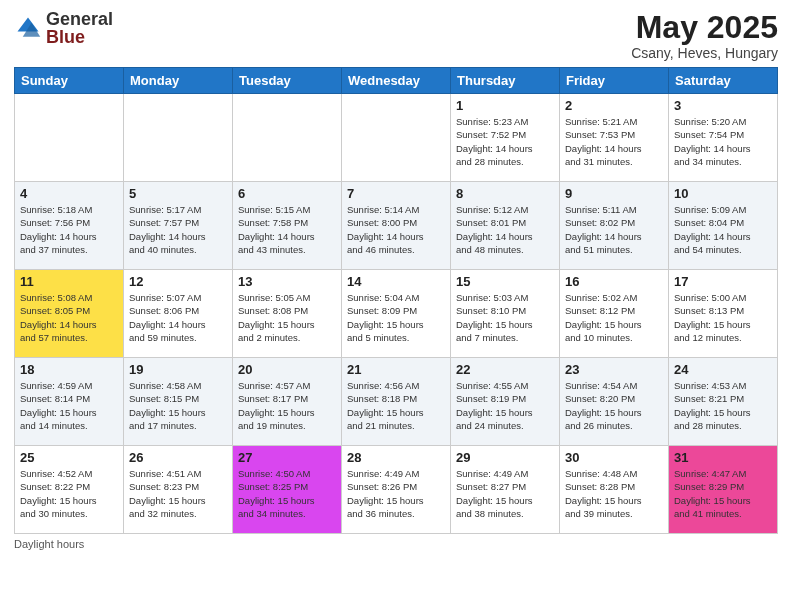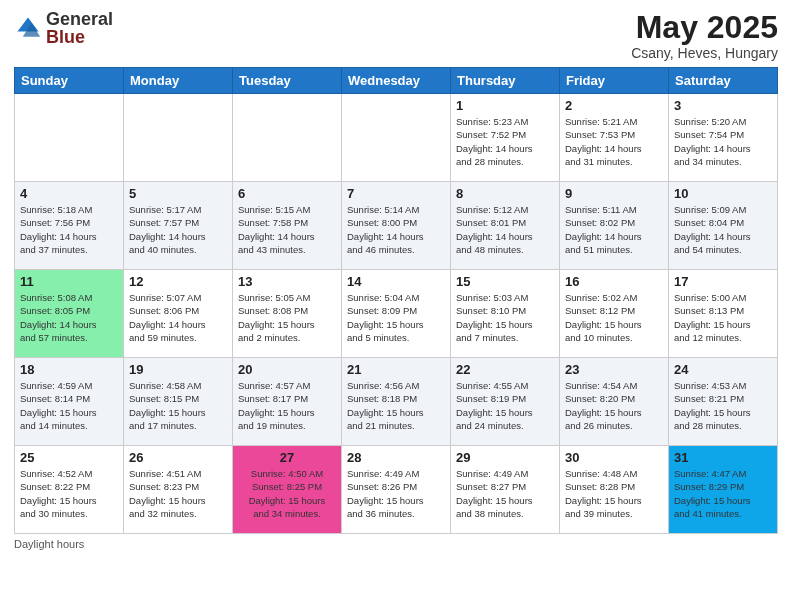--- a/index.html
+++ b/index.html
@@ -215,21 +215,21 @@
           </td>
           <td style="background: rgb(240, 244, 248);">
             <span class="day-num">10</span>
             <div class="day-info" style="white-space: pre-line;">Sunrise: 5:09 AM
 Sunset: 8:04 PM
 Daylight: 14 hours
 and 54 minutes.</div>
           </td>
         </tr>
         <tr>
-          <td style="background: #86efac;">
+          <td style="background: #fde047;">
             <span class="day-num">11</span>
             <div class="day-info" style="white-space: pre-line;">Sunrise: 5:08 AM
 Sunset: 8:05 PM
 Daylight: 14 hours
 and 57 minutes.</div>
           </td>
           <td style="background: rgb(255, 255, 255);">
             <span class="day-num">12</span>
             <div class="day-info" style="white-space: pre-line;">Sunrise: 5:07 AM
 Sunset: 8:06 PM
@@ -331,21 +331,21 @@
 Daylight: 15 hours
 and 30 minutes.</div>
           </td>
           <td style="background: rgb(255, 255, 255);">
             <span class="day-num">26</span>
             <div class="day-info" style="white-space: pre-line;">Sunrise: 4:51 AM
 Sunset: 8:23 PM
 Daylight: 15 hours
 and 32 minutes.</div>
           </td>
-          <td style="background: #ec4899; text-align: center;">
+          <td style="background: #d946ef;">
             <span class="day-num">27</span>
             <div class="day-info" style="white-space: pre-line;">Sunrise: 4:50 AM
 Sunset: 8:25 PM
 Daylight: 15 hours
 and 34 minutes.</div>
           </td>
           <td style="background: rgb(255, 255, 255);">
             <span class="day-num">28</span>
             <div class="day-info" style="white-space: pre-line;">Sunrise: 4:49 AM
 Sunset: 8:26 PM
@@ -359,21 +359,21 @@
 Daylight: 15 hours
 and 38 minutes.</div>
           </td>
           <td style="background: rgb(255, 255, 255);">
             <span class="day-num">30</span>
             <div class="day-info" style="white-space: pre-line;">Sunrise: 4:48 AM
 Sunset: 8:28 PM
 Daylight: 15 hours
 and 39 minutes.</div>
           </td>
-          <td style="background: #0ea5e9; margin-left: 44px;">
+          <td style="background: #ec4899; margin-left: 44px;">
             <span class="day-num">31</span>
             <div class="day-info" style="white-space: pre-line;">Sunrise: 4:47 AM
 Sunset: 8:29 PM
 Daylight: 15 hours
 and 41 minutes.</div>
           </td>
         </tr>
       </tbody>
   </table>
 

